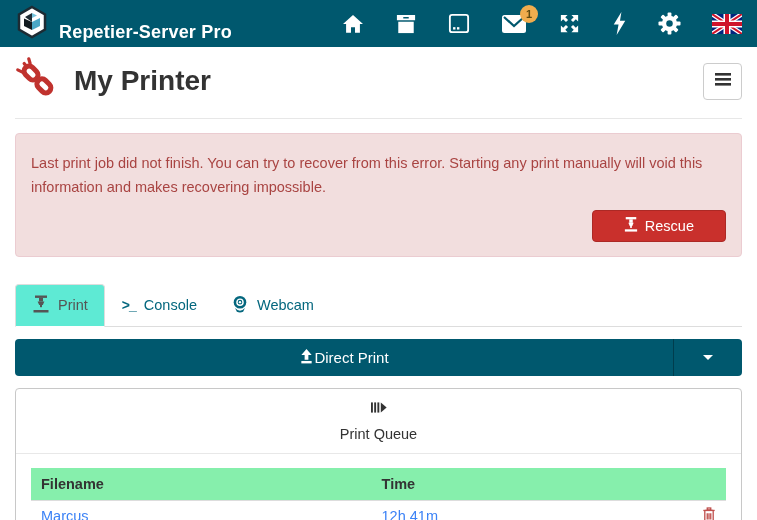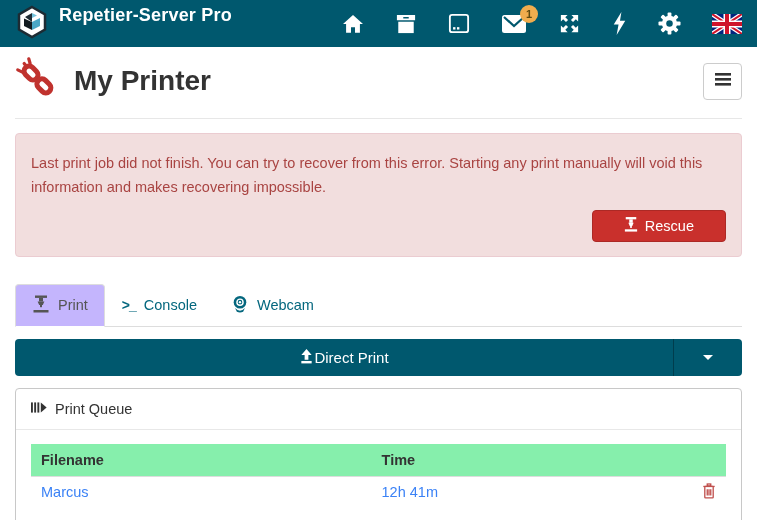--- a/index.html
+++ b/index.html
@@ -11,21 +11,21 @@
     overflow: hidden;
   }
   
   .navbar {
     height: 47px;
     background: #00586e;
     display: flex;
     align-items: center;
     padding: 0 15px;
   }
-  .brand { display: flex; align-items: flex-start; gap: 10px; cursor: pointer; }
+  .brand { display: flex; align-items: flex-end; gap: 10px; cursor: pointer; }
   .brand-title { color: #fff; font-size: 18px; font-weight: bold; letter-spacing: .2px; }
   .nav-icons { margin-left: auto; display: flex; align-items: center; gap: 31px; }
   .nav-icon { position: relative; display: flex; align-items: center; cursor: pointer; }
   .badge {
     position: absolute; top: -8px; right: -11px;
     min-width: 18px; height: 18px; border-radius: 50%;
     background: #f0ad4e; color: #5e4a10;
     font-size: 11px; font-weight: bold;
     display: flex; align-items: center; justify-content: center;
   }
@@ -65,21 +65,21 @@
   }
   
   .tabs { margin-top: 27px; display: flex; border-bottom: 1px solid #ddd; }
   .tab {
     display: flex; align-items: center; gap: 8px;
     padding: 10px 16px; margin-bottom: -1px;
     font-size: 14.5px; color: #04677e; cursor: pointer;
     border: 1px solid transparent; border-radius: 4px 4px 0 0;
   }
   .tab.active {
-    background: #c4b5fd; color: #555;
+    background: #5eead4; color: #555;
     border-color: #ddd #ddd #fff #ddd;
   }
   .console-glyph { font-weight: bold; font-size: 14px; letter-spacing: -1px; color: #04677e; }
   
   .direct-print {
     margin-top: 12px; height: 37px;
     background: #00586e; border-radius: 4px;
     display: flex; align-items: stretch; color: #fff;
     cursor: pointer; overflow: hidden;
   }
@@ -99,20 +99,21 @@
   
   .panel {
     margin-top: 12px;
     border: 1px solid #c8c8c8; border-radius: 4px;
     min-height: 153px;
   }
   .panel-heading {
     display: flex; align-items: center; gap: 8px;
     padding: 11px 15px; font-size: 14.5px; color: #333;
     border-bottom: 1px solid #e8e8e8;
+    flex-direction: column;
   }
   .panel-body { padding: 14px 15px 18px 15px; }
   table { width: 100%; border-collapse: collapse; font-size: 14.5px; }
   thead th {
     text-align: left; font-weight: bold; color: #333;
     background: #86efac; padding: 8px 10px;
     border-bottom: 1px solid #ddd;
   }
   tbody td { padding: 6px 10px; color: #3b82f6; }
   .col-filename { width: 49%; }

